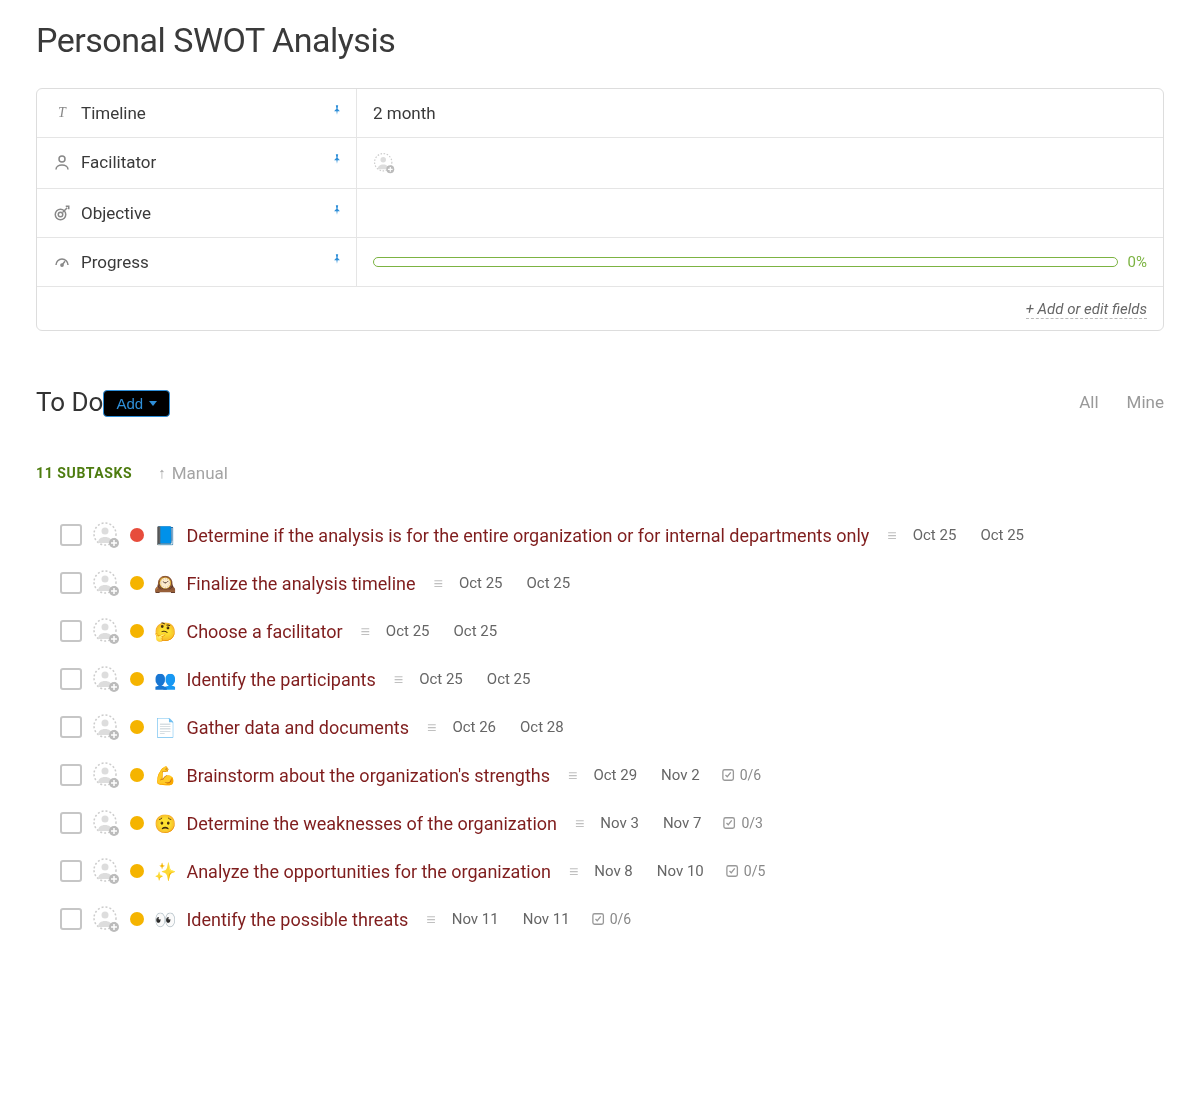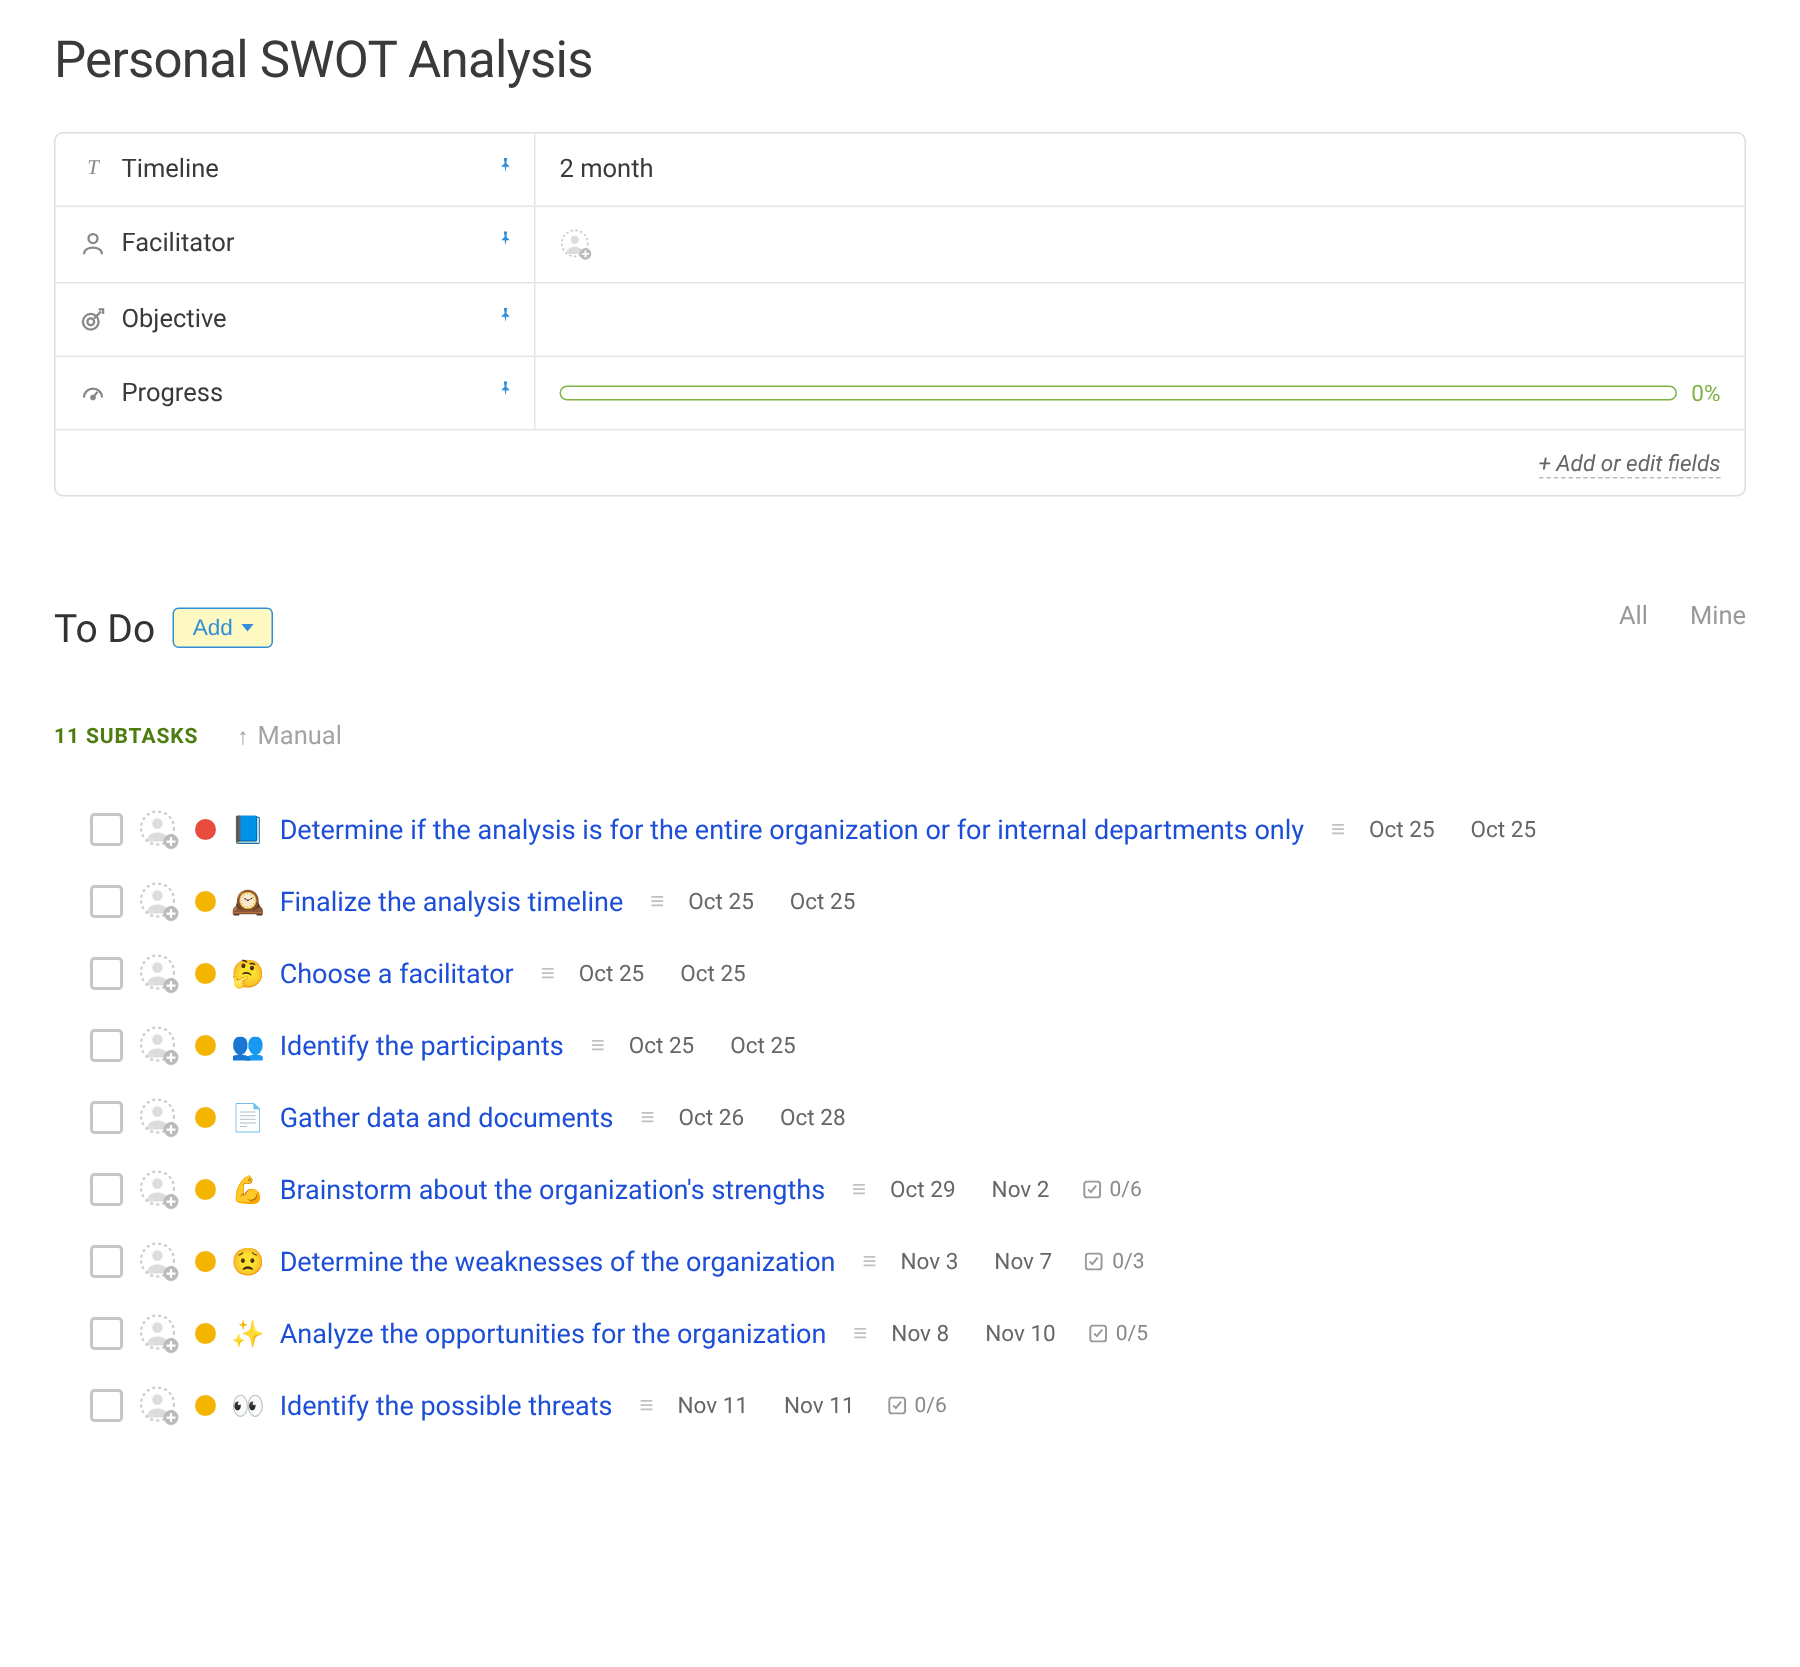--- a/index.html
+++ b/index.html
@@ -99,33 +99,32 @@
 }
 
 .section-header {
   margin-top: 56px;
   display: flex;
   align-items: center;
   justify-content: space-between;
 }
 .section-left {
   display: flex;
-  align-items: flex-start;
-  gap: 12px;
-  margin-top: 18px;
+  align-items: flex-end;
+  gap: 0;
 }
 .section-title {
   font-size: 26px;
   font-weight: 400;
   color: #333;
 }
 .add-btn {
   border: 1px solid #2f8fd8;
   color: #2f8fd8;
-  background: #fef9c3;
+  background: #000000;
   border-radius: 4px;
   padding: 4px 12px;
   font-size: 15px;
   cursor: pointer;
   display: inline-flex;
   align-items: center;
   gap: 6px;
 }
 .add-caret {
   display: inline-block;
@@ -197,21 +196,21 @@
   border-radius: 50%;
   flex-shrink:0;
 }
 .p-red { background: #e74c3c; }
 .p-yellow { background: #f5b400; }
 .task-emoji {
   font-size: 18px;
   flex-shrink:0;
 }
 .task-title {
-  color: #1d4ed8;
+  color: #7f1d1d;
 }
 .drag-lines {
   color: #c0c0c0;
   font-size: 16px;
   letter-spacing: -2px;
   flex-shrink:0;
 }
 .task-date {
   font-size: 15px;
   color: #666;

